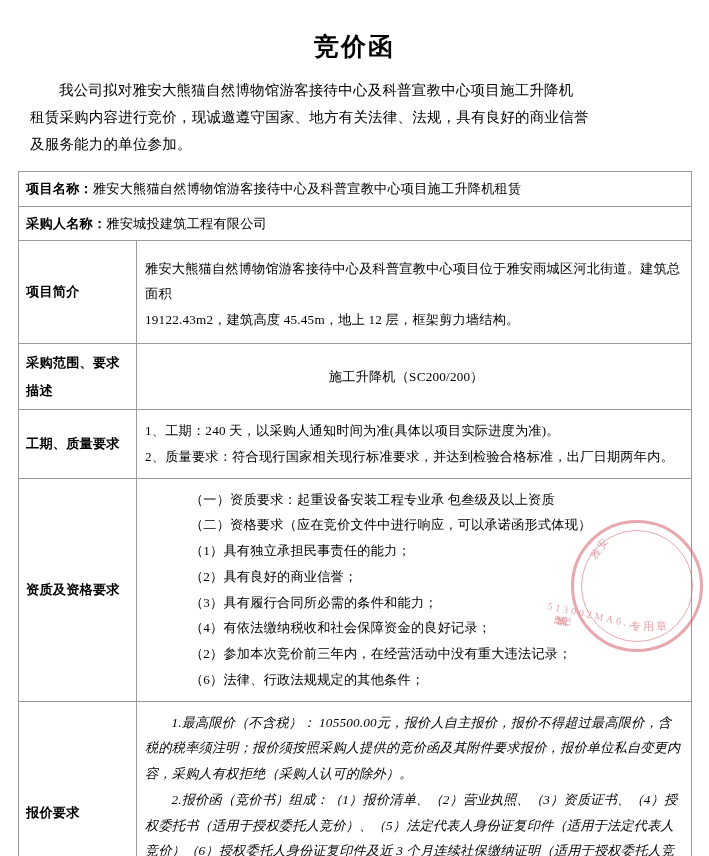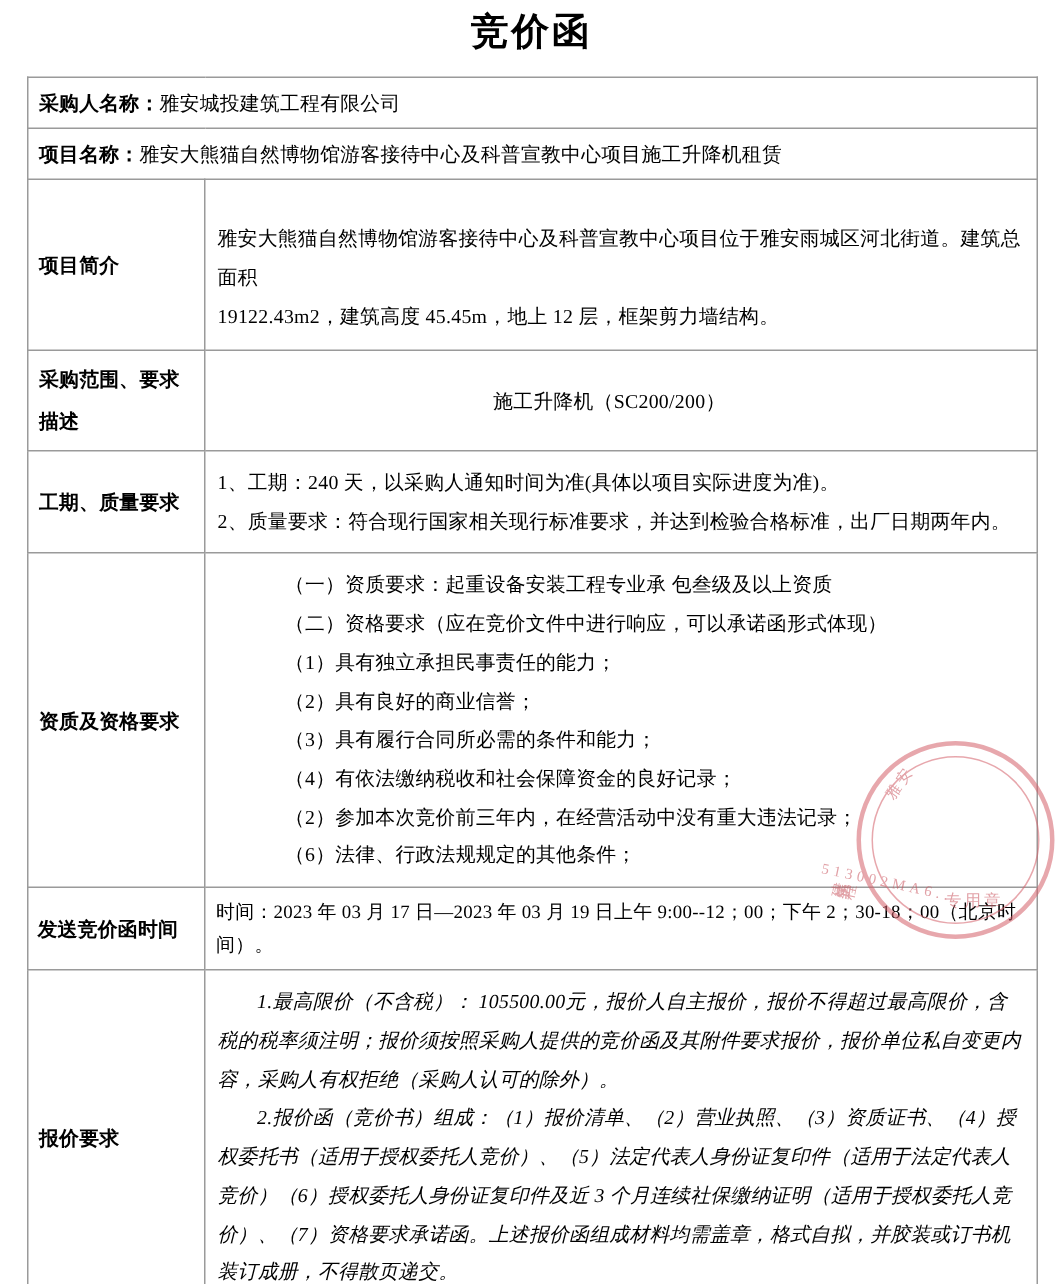--- a/index.html
+++ b/index.html
@@ -19,21 +19,21 @@
     width: 709px;
     height: 856px;
     box-sizing: border-box;
     padding: 0 18px;
   }
   .doc-title {
     text-align: center;
     font-size: 25px;
     font-weight: bold;
     letter-spacing: 2px;
-    margin-top: 4px;
+    margin-top: 30px;
     margin-bottom: 14px;
     font-family: "Liberation Serif", "DejaVu Serif", serif;
   }
   .intro {
     font-size: 14.5px;
     line-height: 1.85;
     text-align: justify;
     margin: 0 12px 14px 12px;
     letter-spacing: 0.2px;
   }
@@ -124,42 +124,47 @@
     letter-spacing: 2px;
   }
 </style>
 </head>
 <body>
 
 <div class="page">
 
   <div class="doc-title">竞价函</div>
 
+  <div class="intro">
+    <span class="indent"></span><span>我公司拟对雅安大熊猫自然博物馆游客接待中心及科普宣教中心项目施工升降机</span><br>
+    <span>租赁采购内容进行竞价，现诚邀遵守国家、地方有关法律、法规，具有良好的商业信誉</span><br>
+    <span>及服务能力的单位参加。</span>
+  </div>
 
   <table class="main">
     <colgroup>
       <col style="width:118px">
       <col style="width:185px">
       <col style="width:108px">
       <col style="width:262px">
     </colgroup>
     <tbody>
       <tr>
         <td class="label" colspan="4">
+          <span>项目名称：</span><span style="font-weight:normal">雅安大熊猫自然博物馆游客接待中心及科普宣教中心项目施工升降机租赁</span>
+        </td>
+      </tr>
+      <tr>
+        <td class="label" colspan="4">
           <span>采购人名称：</span><span style="font-weight:normal">雅安城投建筑工程有限公司</span>
         </td>
       </tr>
       <tr>
-        <td class="label" colspan="4">
-          <span>项目名称：</span><span style="font-weight:normal">雅安大熊猫自然博物馆游客接待中心及科普宣教中心项目施工升降机租赁</span>
-        </td>
-      </tr>
-      <tr>
         <td class="label">项目简介</td>
-        <td colspan="3" class="cellblock" style="padding:26px 8px 10px 8px">
+        <td colspan="3" class="cellblock" style="padding:15px 8px 10px 8px">
           <p>雅安大熊猫自然博物馆游客接待中心及科普宣教中心项目位于雅安雨城区河北街道。建筑总面积</p>
           <p>19122.43m2，建筑高度 45.45m，地上 12 层，框架剪力墙结构。</p>
         </td>
       </tr>
       <tr>
         <td class="label" style="line-height:2.1">
           <span>采购范围、要求</span><br>
           <span>描述</span>
         </td>
         <td colspan="3" style="height:48px">
@@ -180,24 +185,20 @@
           <p class="indent2">（二）资格要求（应在竞价文件中进行响应，可以承诺函形式体现）</p>
           <p class="indent2">（1）具有独立承担民事责任的能力；</p>
           <p class="indent2">（2）具有良好的商业信誉；</p>
           <p class="indent2">（3）具有履行合同所必需的条件和能力；</p>
           <p class="indent2">（4）有依法缴纳税收和社会保障资金的良好记录；</p>
           <p class="indent2">（2）参加本次竞价前三年内，在经营活动中没有重大违法记录；</p>
           <p class="indent2">（6）法律、行政法规规定的其他条件；</p>
         </td>
       </tr>
       <tr>
-        <td class="label" style="padding-left:6px">发送竞价函时间</td>
-        <td colspan="3" style="font-size:12.6px">时间：2023 年 03 月 17 日—2023 年 03 月 19 日上午 9:00--12；00；下午 2；30-18；00（北京时间）。</td>
-      </tr>
-      <tr>
         <td class="label-center">报价要求</td>
         <td colspan="3" class="cellblock" style="padding:8px">
           <p class="indent1">1.最高限价（不含税）： 105500.00元，报价人自主报价，报价不得超过最高限价，含税的税率须注明；报价须按照采购人提供的竞价函及其附件要求报价，报价单位私自变更内容，采购人有权拒绝（采购人认可的除外）。</p>
           <p class="indent1">2.报价函（竞价书）组成：（1）报价清单、（2）营业执照、（3）资质证书、（4）授权委托书（适用于授权委托人竞价）、（5）法定代表人身份证复印件（适用于法定代表人竞价）（6）授权委托人身份证复印件及近 3 个月连续社保缴纳证明（适用于授权委托人竞价）、（7）资格要求承诺函。上述报价函组成材料均需盖章，格式自拟，并胶装或订书机装订成册，不得散页递交。</p>
         </td>
       </tr>
 
     </tbody>
   </table>
 

